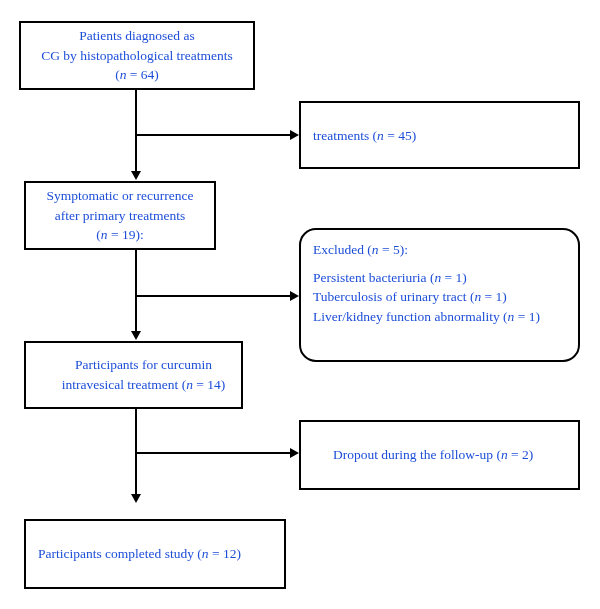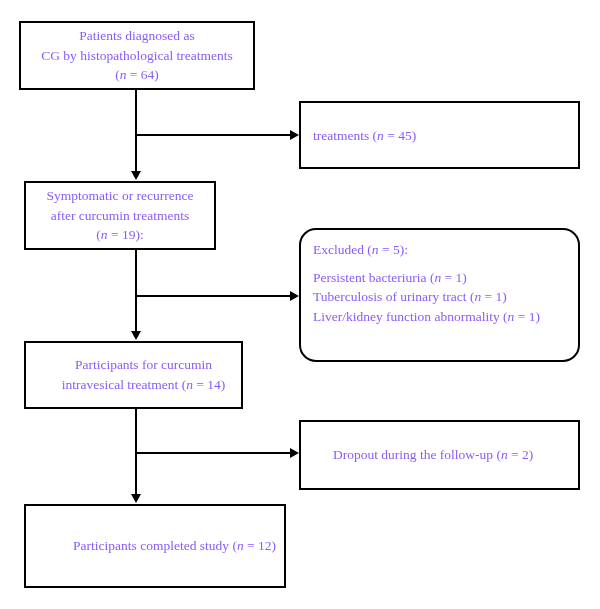--- a/index.html
+++ b/index.html
@@ -7,21 +7,21 @@
     margin: 0;
     padding: 0;
     background: #ffffff;
   }
   #canvas {
     position: relative;
     width: 600px;
     height: 609px;
     background: #ffffff;
     font-family: "Liberation Serif", "DejaVu Serif", serif;
-    color: #8b5cf6;
+    color: #1d4ed8;
     overflow: hidden;
   }
   .node {
     position: absolute;
     box-sizing: border-box;
     border: 2px solid #000000;
     background: #ffffff;
     display: flex;
     flex-direction: column;
     justify-content: center;
@@ -112,38 +112,38 @@
     <span class="ln">CG by histopathological treatments</span>
     <span class="ln">(<span class="ital">n</span> = 64)</span>
   </div>
 
   <div class="node leftal" style="left:299px; top:101px; width:281px; height:68px; line-height:2.0;">
     <span class="ln">treatments (<span class="ital">n</span> = 45)</span>
   </div>
 
   <div class="node center" style="left:24px; top:181px; width:192px; height:69px;">
     <span class="ln">Symptomatic or recurrence</span>
-    <span class="ln">after curcumin treatments</span>
+    <span class="ln">after primary treatments</span>
     <span class="ln">(<span class="ital">n</span> = 19):</span>
   </div>
 
   <div class="node leftal" style="left:299px; top:228px; width:281px; height:134px; justify-content:flex-start; padding-top:10px;border-radius:17px;">
     <span class="ln">Excluded (<span class="ital">n</span> = 5):</span>
     <span class="excl-gap"></span>
     <span class="ln">Persistent bacteriuria (<span class="ital">n</span> = 1)</span>
     <span class="ln">Tuberculosis of urinary tract (<span class="ital">n</span> = 1)</span>
     <span class="ln">Liver/kidney function abnormality (<span class="ital">n</span> = 1)</span>
   </div>
 
   <div class="node center" style="left:24px; top:341px; width:219px; height:68px;padding-left:20px;">
     <span class="ln">Participants for curcumin</span>
     <span class="ln">intravesical treatment (<span class="ital">n</span> = 14)</span>
   </div>
 
   <div class="node leftal" style="left:299px; top:420px; width:281px; height:70px;padding-left:32px;">
     <span class="ln">Dropout during the follow-up (<span class="ital">n</span> = 2)</span>
   </div>
 
-  <div class="node leftal" style="left:24px; top:504px; width:262px; height:84px;align-items:flex-end;">
+  <div class="node leftal" style="left:24px; top:519px; width:262px; height:70px;">
     <span class="ln">Participants completed study (<span class="ital">n</span> = 12)</span>
   </div>
 
 </div>
 
 </body></html>

